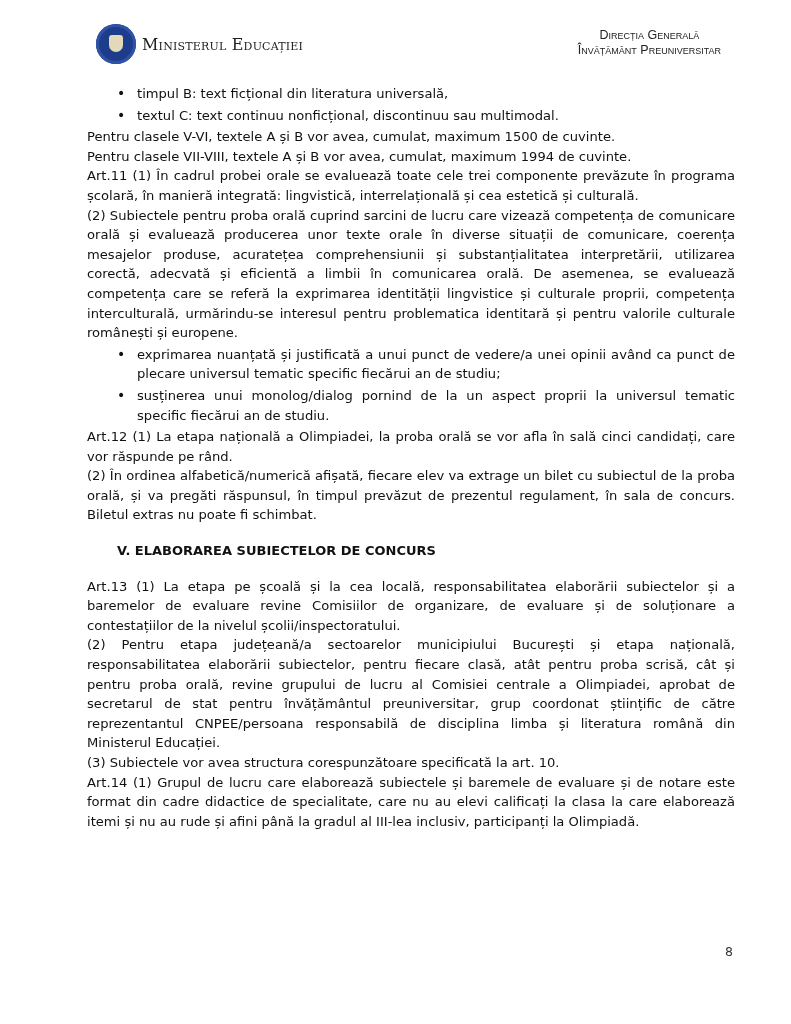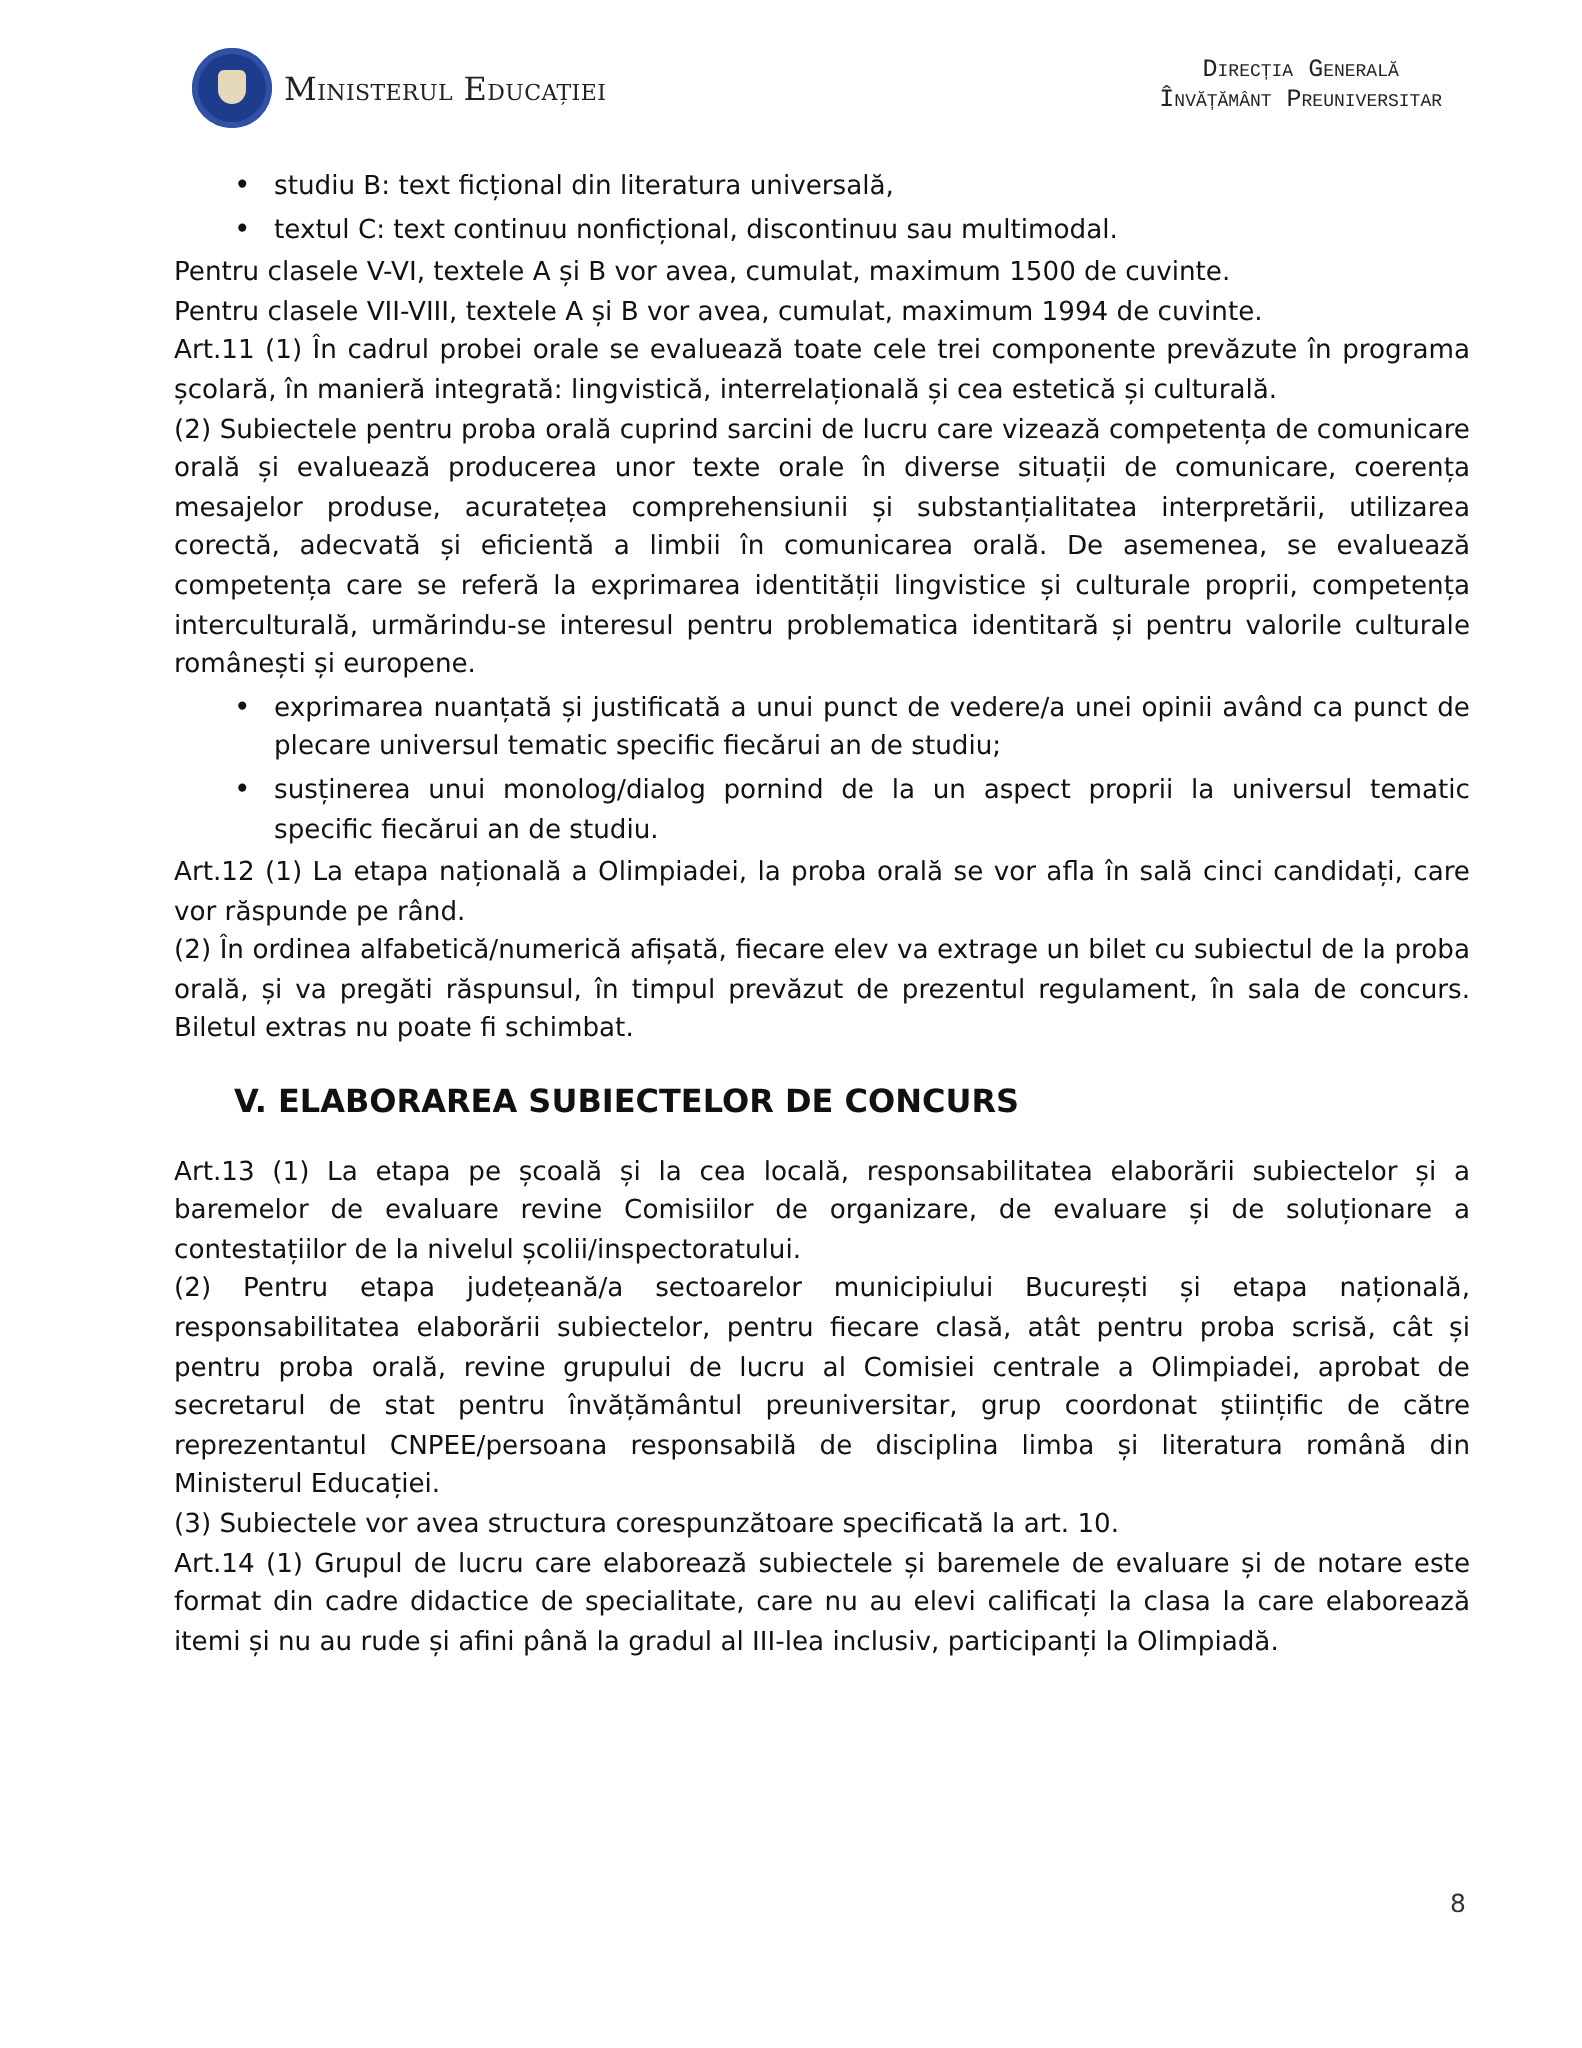--- a/index.html
+++ b/index.html
@@ -2,47 +2,47 @@
 <html><head>
 <meta charset="utf-8">
 <style>
   html, body { margin: 0; padding: 0; background: #ffffff; }
   body { width: 791px; height: 1024px; position: relative; overflow: hidden; font-family: "DejaVu Sans", sans-serif; color: #111; }
   .header { position: absolute; top: 20px; left: 96px; right: 70px; height: 50px; }
   .logo { position: absolute; left: 0; top: 4px; display: flex; align-items: center; }
   .seal { width: 40px; height: 40px; border-radius: 50%; background: #1d3d8c; position: relative; box-shadow: inset 0 0 0 3px #2f52a6; }
   .seal::after { content: ""; position: absolute; left: 13px; top: 11px; width: 14px; height: 17px; background: #e3d9b8; border-radius: 3px 3px 7px 7px; }
   .ministry { margin-left: 6px; font-family: "DejaVu Serif", serif; font-size: 16px; letter-spacing: 0.2px; color: #222; font-variant: small-caps; }
-  .direction { position: absolute; right: 0; top: 8px; text-align: center; font-family: Liberation Mono, monospace; font-variant: small-caps; font-size: 12.5px; line-height: 15px; color: #222; }
+  .direction { position: absolute; right: 0; top: 8px; text-align: center; font-family: Liberation Sans, sans-serif; font-variant: small-caps; font-size: 12.5px; line-height: 15px; color: #222; }
   .content { position: absolute; left: 87px; width: 648px; top: 82px; font-size: 13.1px; line-height: 19.6px; }
   .content p { margin: 0; text-align: justify; }
   .content ul { margin: 0; padding-left: 30px; list-style: none; }
   .content li { position: relative; padding-left: 20px; text-align: justify; margin: 2px 0; }
   .content li::before { content: "•"; position: absolute; left: 0; top: 0; font-size: 14px; }
   .art { font-weight: normal; }
-  .section-title { margin: 16px 0 16px 30px; font-weight: bold; font-size: 16px; }
+  .section-title { margin: 16px 0 16px 30px; font-weight: bold; font-size: 13px; }
   .page-num { position: absolute; right: 58px; top: 944px; font-size: 12.5px; color: #333; }
 </style>
 </head>
 <body>
 
 <div class="header">
   <div class="logo">
     <div class="seal"></div>
     <span class="ministry">Ministerul Educației</span>
   </div>
   <div class="direction">
     <div>Direcția Generală</div>
     <div>Învățământ Preuniversitar</div>
   </div>
 </div>
 
 <div class="content">
   <ul>
-    <li>studiu B: text ficțional din literatura universală,</li>
+    <li>timpul B: text ficțional din literatura universală,</li>
     <li>textul C: text continuu nonficțional, discontinuu sau multimodal.</li>
   </ul>
   <p>Pentru clasele V-VI, textele A și B vor avea, cumulat, maximum 1500 de cuvinte.</p>
   <p>Pentru clasele VII-VIII, textele A și B vor avea, cumulat, maximum 1994 de cuvinte.</p>
 
   <p><span class="art">Art.11</span><span> (1) În cadrul probei orale se evaluează toate cele trei componente prevăzute în programa școlară, în manieră integrată: lingvistică, interrelațională și cea estetică și culturală.</span></p>
   <p>(2) Subiectele pentru proba orală cuprind sarcini de lucru care vizează competența de comunicare orală și evaluează producerea unor texte orale în diverse situații de comunicare, coerența mesajelor produse, acuratețea comprehensiunii și substanțialitatea interpretării, utilizarea corectă, adecvată și eficientă a limbii în comunicarea orală. De asemenea, se evaluează competența care se referă la exprimarea identității lingvistice și culturale proprii, competența interculturală, urmărindu-se interesul pentru problematica identitară și pentru valorile culturale românești și europene.</p>
   <ul>
     <li>exprimarea nuanțată și justificată a unui punct de vedere/a unei opinii având ca punct de plecare universul tematic specific fiecărui an de studiu;</li>
     <li>susținerea unui monolog/dialog pornind de la un aspect proprii la universul tematic specific fiecărui an de studiu.</li>

